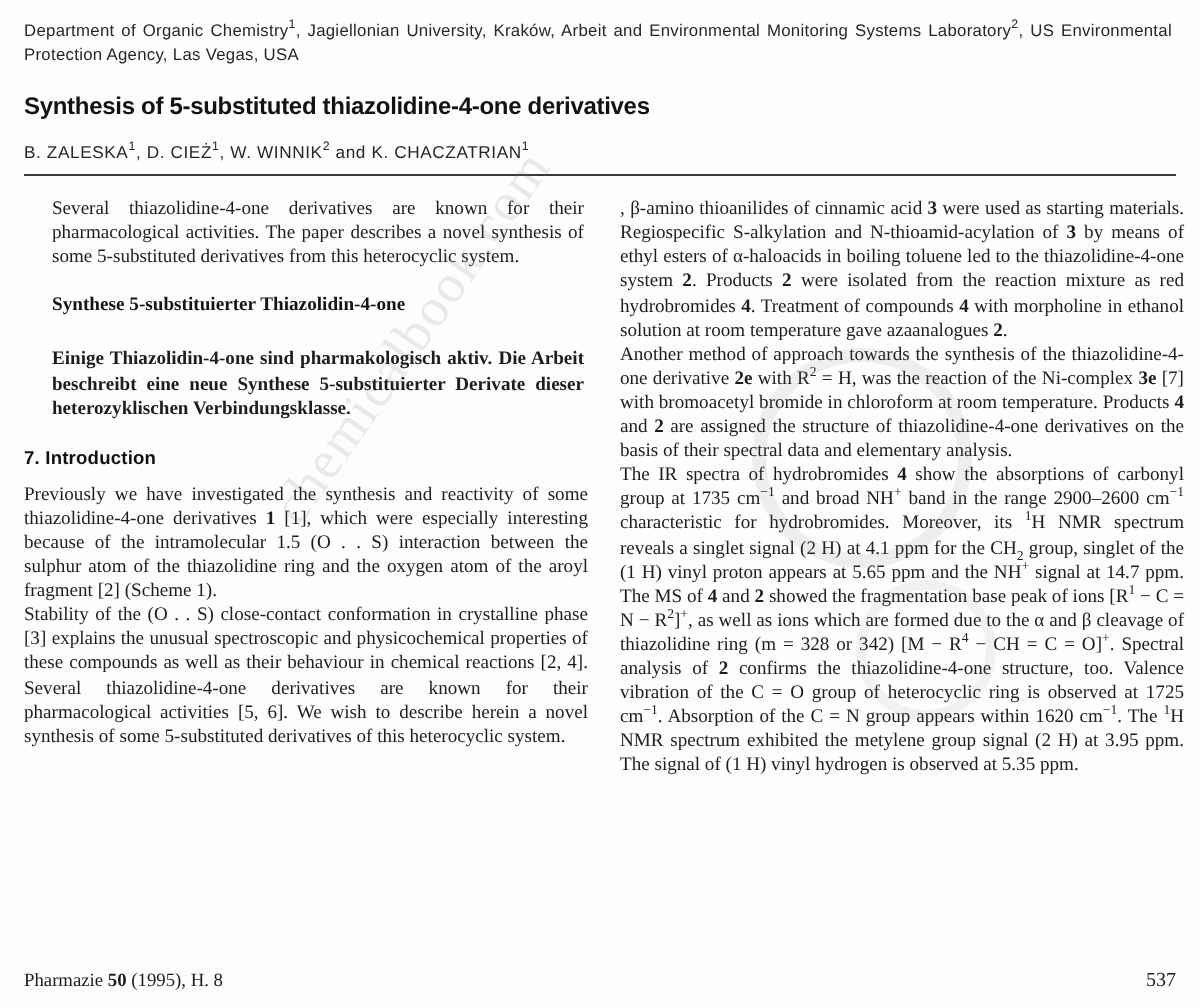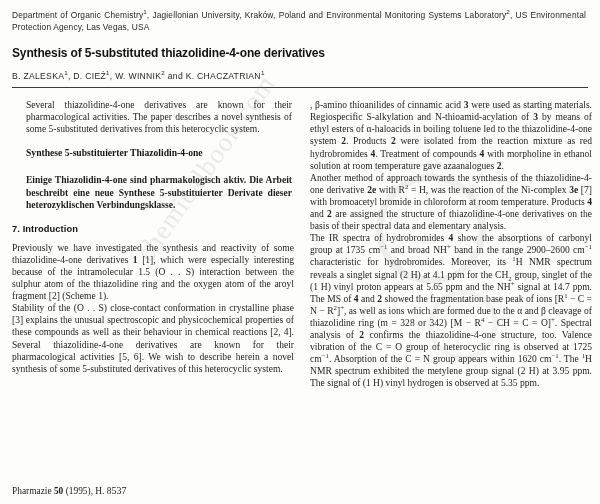--- a/index.html
+++ b/index.html
@@ -148,39 +148,40 @@
   sup { font-size: 6.8px; vertical-align: super; }
   sub { font-size: 6.8px; vertical-align: sub; }
   b { font-weight: bold; }
 
   .footer {
     position: absolute;
     left: 12px;
     right: 12px;
     bottom: 8px;
     display: flex;
+    justify-content: space-between;
     align-items: baseline;
     font-size: 9.4px;
     color: #1d1d1d;
     z-index: 3;
   }
   .footer .page-no { font-size: 10px; }
 </style>
 </head>
 <body>
 
 <div class="page">
 
   <div class="watermark">
     <div class="wm-ring"></div>
     <div class="wm-ring2"></div>
     <div class="wm-text">chemicalbook.com</div>
   </div>
 
-  <p class="affil"><span>Department of Organic Chemistry</span><sup>1</sup><span>, Jagiellonian University, Kraków, Poland and Environmental Monitoring Systems Laboratory</span><sup>2</sup><span>, US Environmental Protection Agency, Las Vegas, USA</span></p>
+  <p class="affil"><span>Department of Organic Chemistry</span><sup>1</sup><span>, Jagiellonian University, Kraków, Arbeit and Environmental Monitoring Systems Laboratory</span><sup>2</sup><span>, US Environmental Protection Agency, Las Vegas, USA</span></p>
 
   <h1 class="title">Synthesis of 5-substituted thiazolidine-4-one derivatives</h1>
 
   <p class="authors"><span>B. ZALESKA</span><sup>1</sup><span>, </span><span>D. CIEŻ</span><sup>1</sup><span>, </span><span>W. WINNIK</span><sup>2</sup><span> and </span><span>K. CHACZATRIAN</span><sup>1</sup></p>
 
   <div class="rule"></div>
 
   <div class="columns">
 
     <div class="col">

